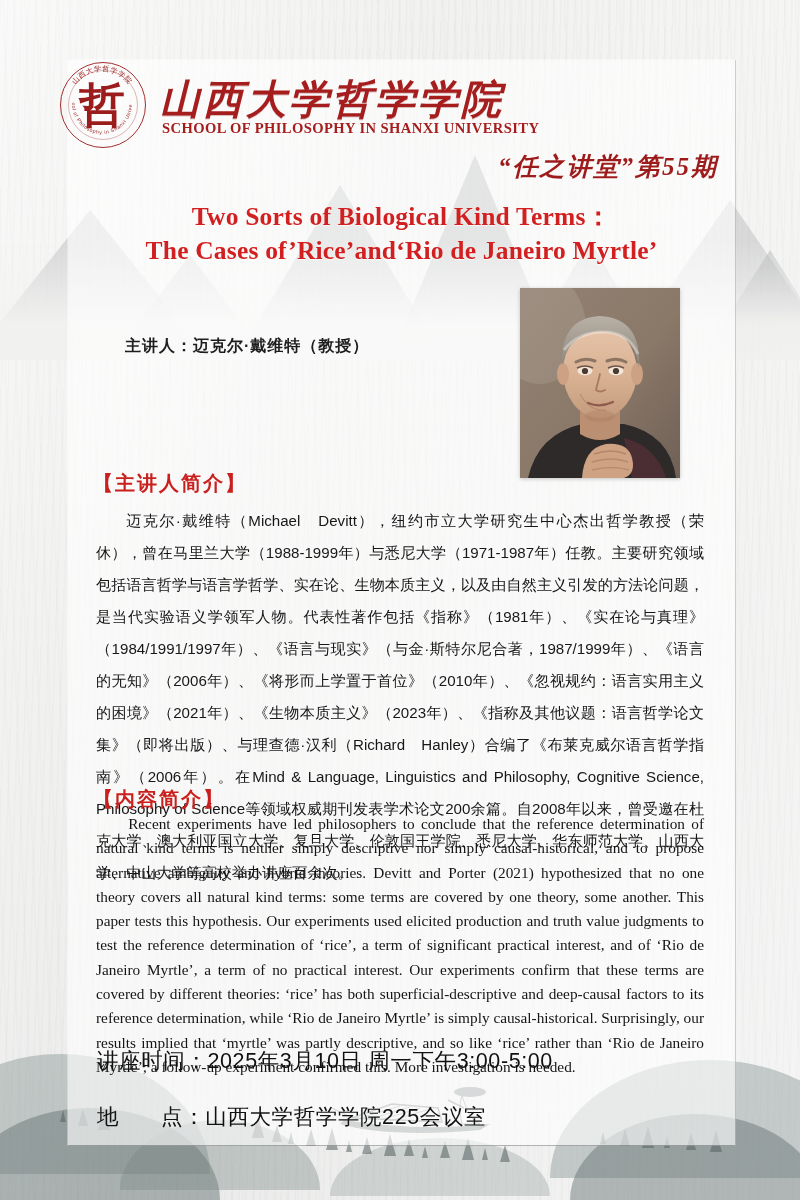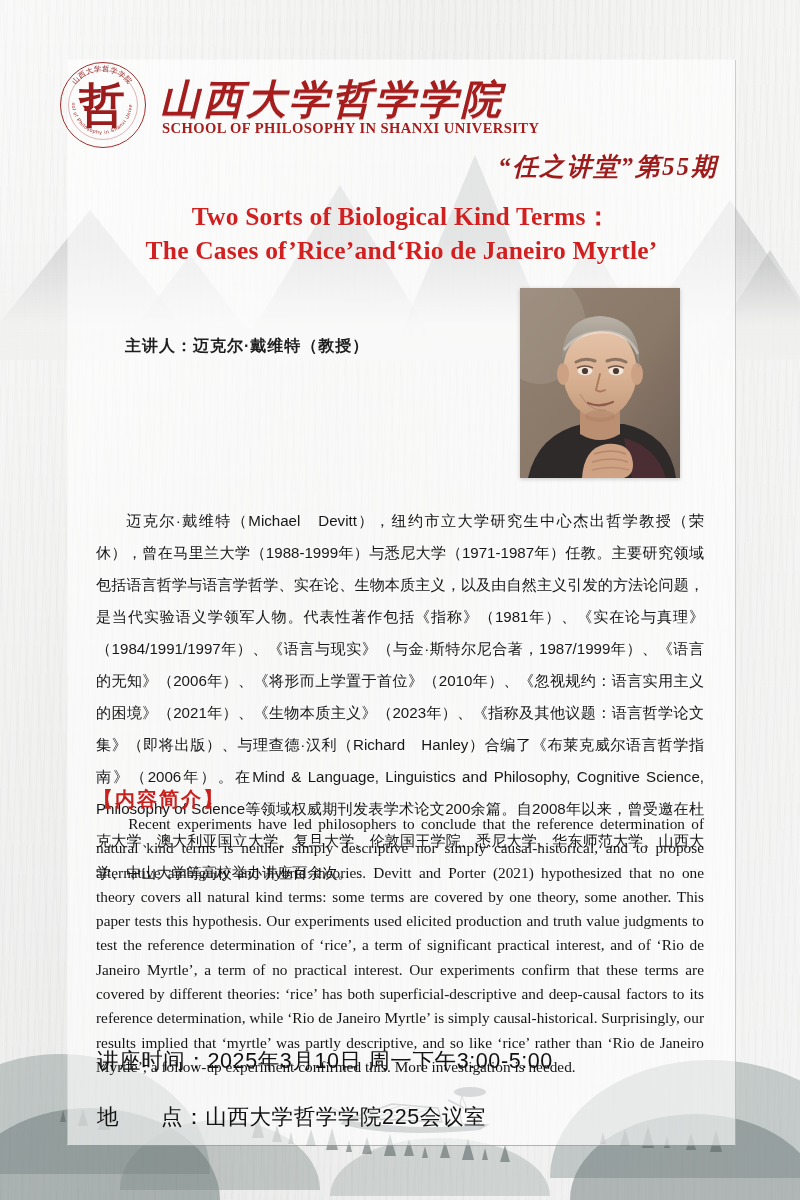--- a/index.html
+++ b/index.html
@@ -291,20 +291,21 @@
 
       <path d="M62 190 Q 64 160 86 156 Q 108 154 112 170 Q 116 186 104 190 Z" fill="#cfa284"></path>
       <path d="M74 166 Q 92 160 106 166" stroke="rgba(150,108,82,.5)" stroke-width="1.6" fill="none"></path>
       <path d="M72 174 Q 92 168 108 174" stroke="rgba(150,108,82,.45)" stroke-width="1.5" fill="none"></path>
       <path d="M72 182 Q 92 177 109 182" stroke="rgba(150,108,82,.4)" stroke-width="1.4" fill="none"></path>
     </svg>
   </div>
 
   <div class="splabel" id="sp1">主讲人：迈克尔·戴维特（教授）</div>
 
+  <div class="sechead" id="sec1">【主讲人简介】</div>
   <div id="bio">迈克尔·戴维特（Michael　Devitt），纽约市立大学研究生中心杰出哲学教授（荣休），曾在马里兰大学（1988-1999年）与悉尼大学（1971-1987年）任教。主要研究领域包括语言哲学与语言学哲学、实在论、生物本质主义，以及由自然主义引发的方法论问题，是当代实验语义学领军人物。代表性著作包括《指称》（1981年）、《实在论与真理》（1984/1991/1997年）、《语言与现实》（与金·斯特尔尼合著，1987/1999年）、《语言的无知》（2006年）、《将形而上学置于首位》（2010年）、《忽视规约：语言实用主义的困境》（2021年）、《生物本质主义》（2023年）、《指称及其他议题：语言哲学论文集》（即将出版）、与理查德·汉利（Richard　Hanley）合编了《布莱克威尔语言哲学指南》（2006年）。在Mind &amp; Language, Linguistics and Philosophy, Cognitive Science, Philosophy of Science等领域权威期刊发表学术论文200余篇。自2008年以来，曾受邀在杜克大学、澳大利亚国立大学、复旦大学、伦敦国王学院、悉尼大学、华东师范大学、山西大学、中山大学等高校举办讲座百余次。</div>
 
   <div class="sechead" id="sec2">【内容简介】</div>
   <div id="abstract">Recent experiments have led philosophers to conclude that the reference determination of natural kind terms is neither simply descriptive nor simply causal-historical, and to propose alternative ambiguity and hybrid theories. Devitt and Porter (2021) hypothesized that no one theory covers all natural kind terms: some terms are covered by one theory, some another. This paper tests this hypothesis. Our experiments used elicited production and truth value judgments to test the reference determination of ‘rice’, a term of significant practical interest, and of ‘Rio de Janeiro Myrtle’, a term of no practical interest. Our experiments confirm that these terms are covered by different theories: ‘rice’ has both superficial-descriptive and deep-causal factors to its reference determination, while ‘Rio de Janeiro Myrtle’ is simply causal-historical. Surprisingly, our results implied that ‘myrtle’ was partly descriptive, and so like ‘rice’ rather than ‘Rio de Janeiro Myrtle’; a follow-up experiment confirmed this. More investigation is needed.</div>
 
   <div class="foot" id="foot1">
     <span class="fkey">讲座时间：</span><span class="fval">2025年3月10日 周一下午3:00-5:00</span>
   </div>
   <div class="foot" id="foot2">
     <span class="fkey">地</span><span class="fgap"></span><span class="fkey">点：</span><span class="fval">山西大学哲学学院225会议室</span>

